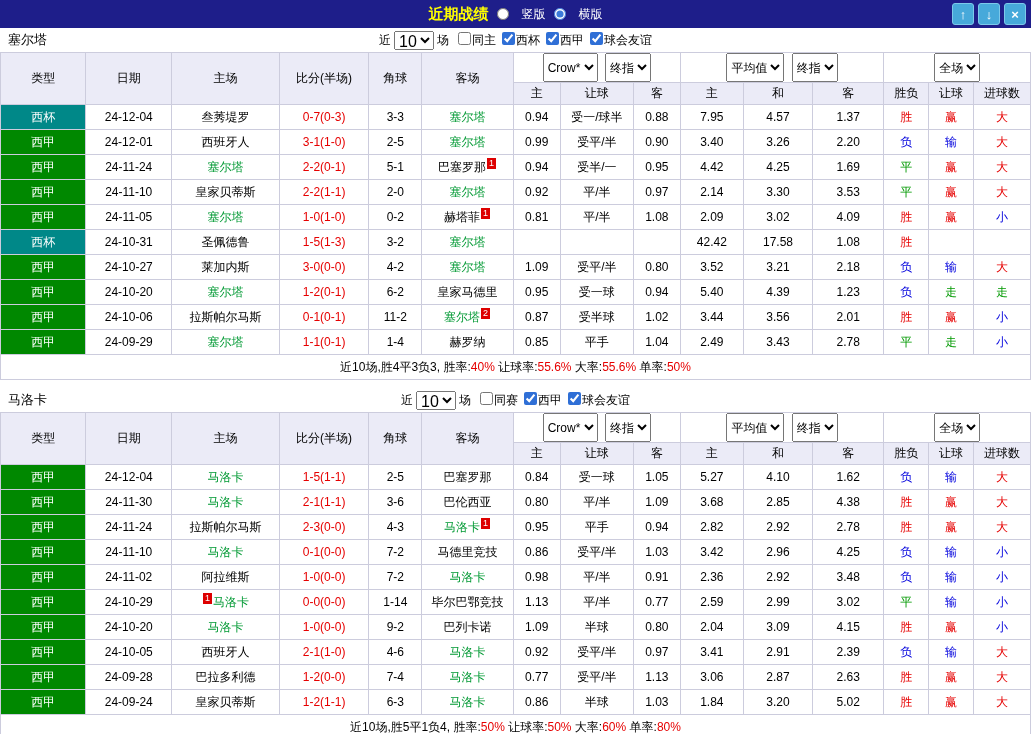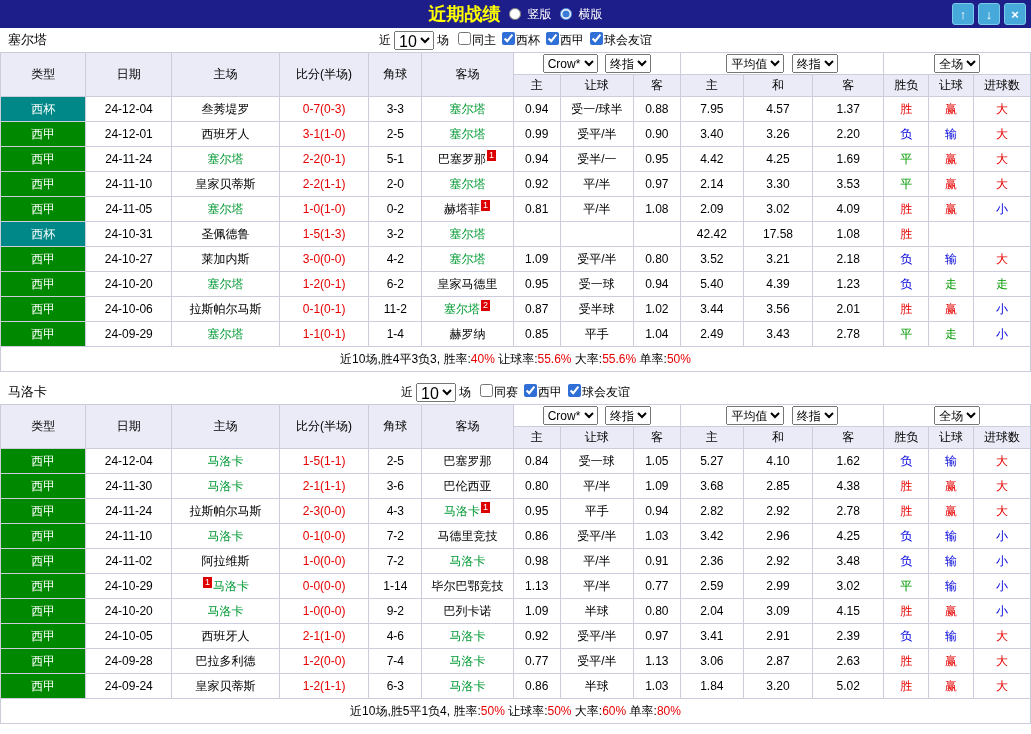--- a/index.html
+++ b/index.html
@@ -4,39 +4,39 @@
 <style>
 :root{
   --titlebar-bg:#1e1e8a; --title-text:#ffff00; --button-bg:#47a9da; --button-border:#7cc9ea;
   --header-bg:#ebebf7; --border:#ccccdd; --league-bg:#008800; --cup-bg:#008888;
   --self-team:#009933; --red:#e60000; --blue:#0000dd; --green:#009900;
 }
 *{margin:0;padding:0;box-sizing:border-box}
 body{width:1031px;font-family:"Liberation Sans","DejaVu Sans",sans-serif;font-size:12px;color:#000;background:#fff}
 .titlebar{height:28px;background:var(--titlebar-bg);display:flex;align-items:center;position:relative}
 .titlebar-center{flex:1;display:flex;justify-content:center;align-items:center;gap:8px}
-.page-title{color:var(--title-text);font-weight:bold;font-size:18px}
-.layout-radio{display:inline-flex;align-items:center;gap:7px;color:#fff;font-size:12px;cursor:pointer}
+.page-title{color:var(--title-text);font-weight:bold;font-size:15px}
+.layout-radio{display:inline-flex;align-items:center;gap:13px;color:#fff;font-size:12px;cursor:pointer}
 .layout-radio input{width:12px;height:12px;accent-color:#3b7bd8}
 .titlebar-buttons{position:absolute;right:5px;display:flex;gap:4px}
 .tb-btn{width:22px;height:22px;background:var(--button-bg);border:1px solid var(--button-border);border-radius:3px;color:#fff;font-weight:bold;font-size:13px;line-height:1;cursor:pointer}
 .team-section{width:100%}
 .team-section.second{margin-top:8px}
 .section-header{height:24px;position:relative;display:flex;align-items:center;justify-content:center}
 .team-name{position:absolute;left:8px;font-size:13px}
 .filters{display:flex;align-items:center;gap:3px}
 .filters select{height:19px;font-size:16px;font-family:inherit}
 .cbs{display:inline-flex;align-items:center}
 .cb{display:inline-flex;margin-left:6px;cursor:pointer}
 .cb input{width:13px;height:13px;accent-color:#2f6fd6;margin-right:1px}
 table.results{width:100%;border-collapse:collapse;table-layout:fixed}
 .results th,.results td{border:1px solid var(--border);text-align:center;overflow:hidden;white-space:nowrap;font-weight:normal;padding:0 1px}
 .results thead th{background:var(--header-bg);height:22px}
 .results thead th.sel-cell{background:#ffffff}
-.sel-cell select{height:19px;font-size:12px;margin:0 2px;font-family:inherit}
+.sel-cell select{height:29px;font-size:12px;margin:0 2px;font-family:inherit}
 .results tbody td{height:25px}
 .results tfoot td{height:25px}
 td.comp{color:#fff;padding:0}
 td.comp.league{background:var(--league-bg)}
 td.comp.cup{background:var(--cup-bg)}
 .self-team{color:var(--self-team);cursor:pointer}
 .score{color:var(--red)}
 .c-r{color:var(--red)} .c-b{color:var(--blue)} .c-g{color:var(--green)}
 .badge{display:inline-block;background:#dd0000;color:#fff;font-size:9px;line-height:11px;padding:0 2px;position:relative;top:-5px;margin:0 1px}
 .summary .red{color:var(--red)}

